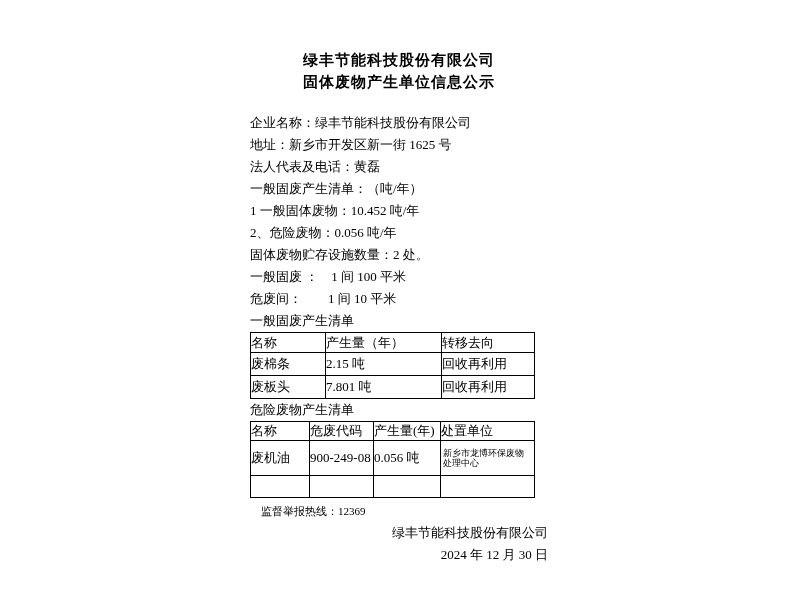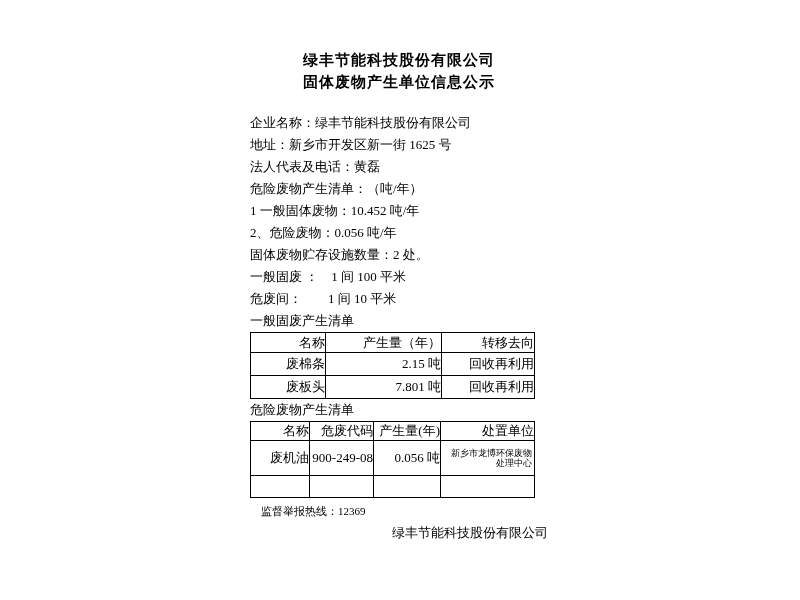--- a/index.html
+++ b/index.html
@@ -41,21 +41,21 @@
     font-size: 13px;
     line-height: 22px;
   }
   table {
     border-collapse: collapse;
     table-layout: fixed;
     width: 284px;
   }
   td, th {
     border: 1px solid #000000;
-    text-align: right;
+    text-align: left;
     vertical-align: middle;
     font-size: 13px;
     font-weight: normal;
     padding: 0;
     overflow: hidden;
   }
   table.t1 tr.hdr  { height: 20px; }
   table.t1 tr.row  { height: 23px; margin-top: 28px; }
   table.t2 tr.hdr  { height: 19px; }
   table.t2 tr.row  { height: 22px; }
@@ -83,21 +83,21 @@
 
   <div>
     <div class="title-line">绿丰节能科技股份有限公司</div>
     <div class="title-line">固体废物产生单位信息公示</div>
   </div>
 
   <div class="info">
     <div class="line">企业名称：绿丰节能科技股份有限公司</div>
     <div class="line">地址：新乡市开发区新一街 1625 号</div>
     <div class="line">法人代表及电话：黄磊</div>
-    <div class="line">危险废物产生清单：（吨/年）</div>
+    <div class="line">一般固废产生清单：（吨/年）</div>
     <div class="line">1 一般固体废物：10.452 吨/年</div>
     <div class="line">2、危险废物：0.056 吨/年</div>
     <div class="line">固体废物贮存设施数量：2 处。</div>
     <div class="line">一般固废 ：　1 间 100 平米</div>
     <div class="line">危废间：　　1 间 10 平米</div>
   </div>
 
   <div class="tablewrap">
     <div class="caption">一般固废产生清单</div>
     <table class="t1">
@@ -155,15 +155,16 @@
         <td></td>
       </tr>
     </tbody>
       </table>
   </div>
 
   <div class="hotline">监督举报热线：12369</div>
 
   <div class="footer">
     <div>绿丰节能科技股份有限公司</div>
+    <div>2024 年 12 月 30 日</div>
   </div>
 
 </div>
 
 </body></html>

